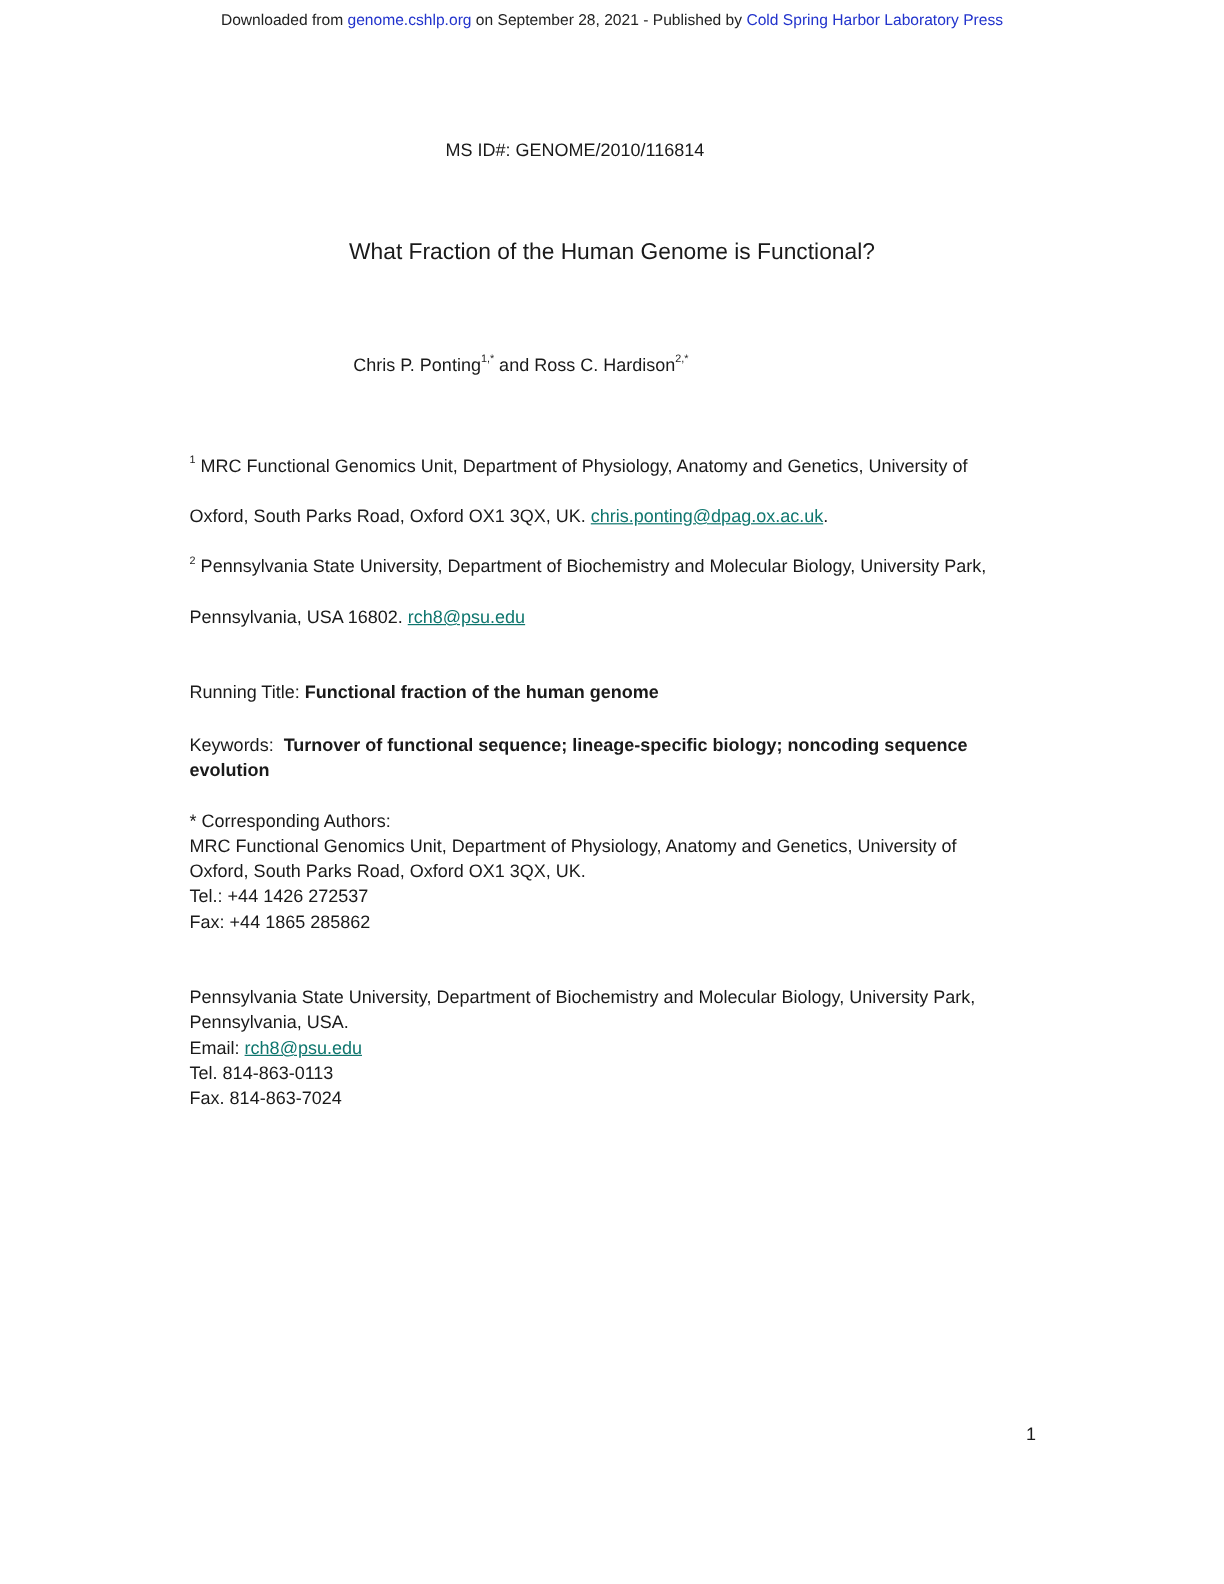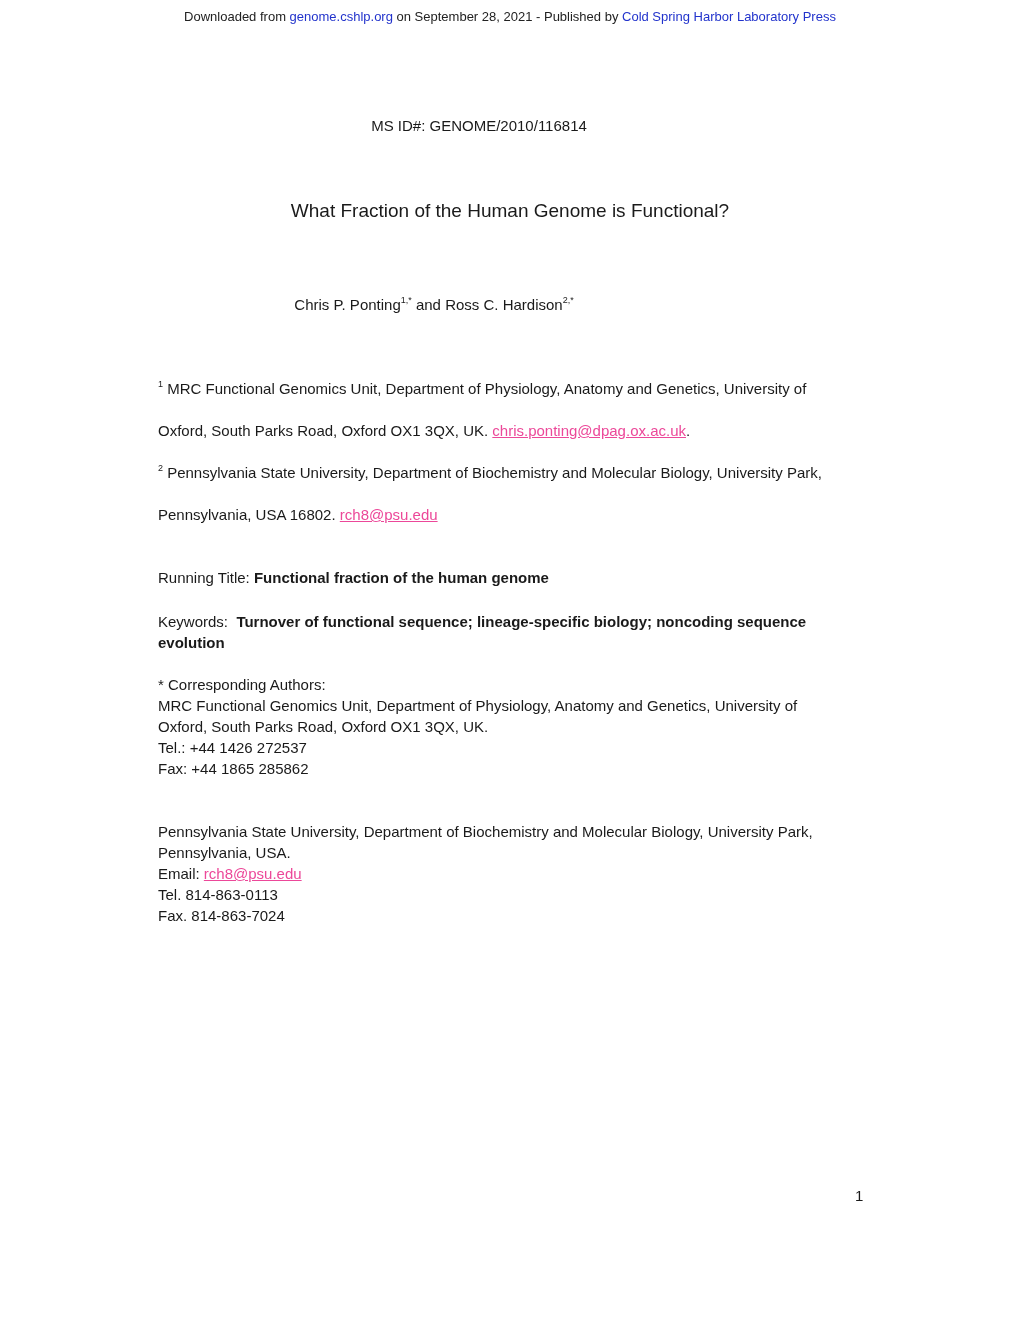--- a/index.html
+++ b/index.html
@@ -6,21 +6,21 @@
     body { width: 1020px; height: 1320px; position: relative; overflow: hidden; color: #111; }
     .abs { position: absolute; white-space: nowrap; }
     .banner { top: 9px; left: 0; width: 1020px; text-align: center; font-family: "Liberation Sans", sans-serif; font-size: 13px; color: #222; }
     .banner a { color: #2233cc; text-decoration: none; }
     .doc { font-family: "Liberation Sans", sans-serif; font-size: 15px; color: #1a1a1a; }
     .msid { top: 117px; left: 0; width: 958px; text-align: center; }
     .title { top: 200px; left: 0; width: 1020px; text-align: center; font-size: 19px; }
     .authors { top: 296px; left: 0; width: 868px; text-align: center; }
     sup { font-size: 9px; vertical-align: 7px; line-height: 0; }
     .left { left: 158px; }
-    a.mail { color: #ec4899; }
+    a.mail { color: #0f766e; }
     b { font-weight: bold; }
     .line21 { line-height: 21px; }
     .pagenum { top: 1187px; left: 855px; font-size: 15px; }
   </style>
 </head>
 <body>
 
 <div class="abs banner">
   <span>Downloaded from </span><a href="#">genome.cshlp.org</a><span> on September 28, 2021 - Published by </span><a href="#">Cold Spring Harbor Laboratory Press</a>
 </div>

